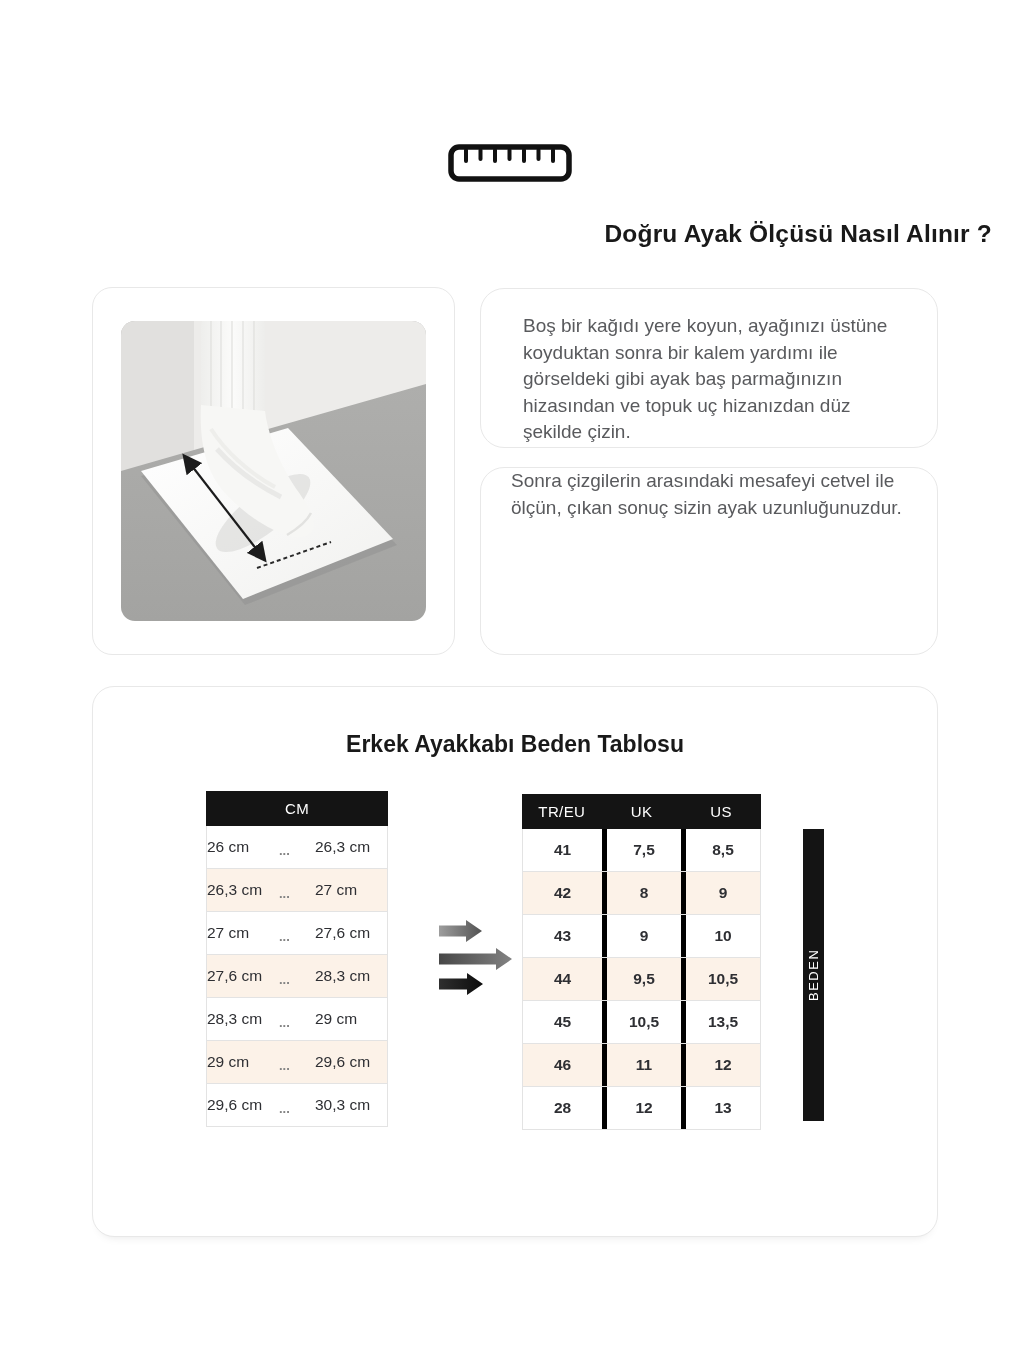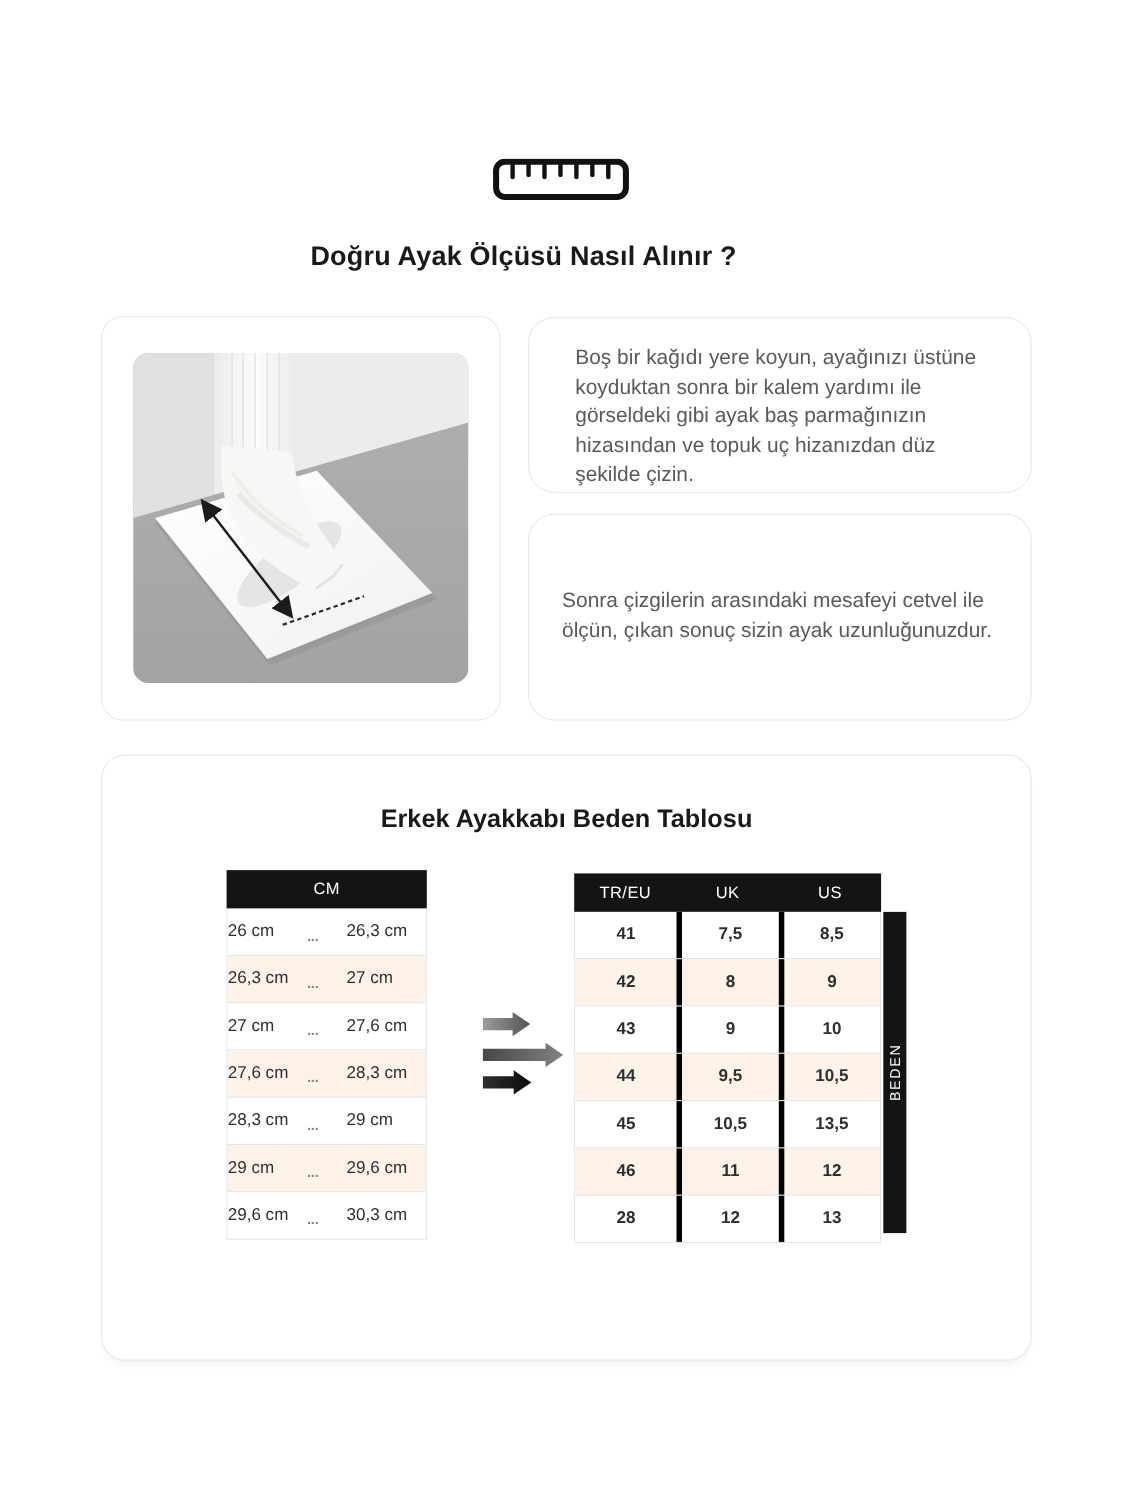--- a/index.html
+++ b/index.html
@@ -1,40 +1,40 @@
 <!DOCTYPE html>
 <html style="--header-bg: #141414; --row-alt-bg: #fcf2e8; --card-border: #e8e8e8; --body-text: #595a5d; --title-text: #191919; --cell-text: #2e2f33; --dots-text: #828282;"><head>
 <meta charset="utf-8">
 <style>
   html,body{margin:0;padding:0;background:#ffffff;}
   body{width:1020px;height:1360px;font-family:"Liberation Sans",sans-serif;-webkit-font-smoothing:antialiased;}
   .page{position:relative;width:1020px;height:1360px;background:#fff;overflow:hidden;}
 
   
   .ruler-wrap{position:absolute;top:144px;left:0;width:1020px;display:flex;justify-content:center;}
-  .page-title{position:absolute;top:220px;left:0;width:952px;text-align:center;
-    font-size:24.5px;font-weight:700;color:var(--title-text,#191919);letter-spacing:.2px;}
+  .page-title{position:absolute;top:220px;left:0;width:952px;text-align:right;
+    font-size:24.5px;font-weight:700;color:var(--title-text,#191919);letter-spacing:.2px;padding-left:40px;}
 
   
   .card{position:absolute;background:#fff;border:1px solid var(--card-border,#e8e8e8);box-sizing:border-box;}
   .photo-card{left:92px;top:287px;width:363px;height:368px;border-radius:20px;}
   .photo-frame{position:absolute;left:28px;top:33px;width:305px;height:300px;border-radius:14px;overflow:hidden;}
   .text-card{border-radius:24px;color:var(--body-text,#595a5d);font-size:19px;line-height:1.4;}
   .text-card-1{left:480px;top:288px;width:458px;height:160px;padding:24px 42px;}
-  .text-card-2{left:480px;top:467px;width:458px;height:188px;padding:12px 30px;display:flex;align-items:center;}
+  .text-card-2{left:480px;top:467px;width:458px;height:188px;padding:0 30px;display:flex;}
 
   
   .size-card{left:92px;top:686px;width:846px;height:551px;border-radius:22px;
     box-shadow:0 7px 10px -7px rgba(0,0,0,.10);}
   .size-title{position:absolute;top:44px;left:0;width:100%;text-align:center;
     font-size:23px;font-weight:700;color:var(--title-text,#191919);}
 
   .tbl{position:absolute;box-sizing:border-box;}
   .cm-tbl{left:113px;top:104px;width:182px;}
-  .eu-tbl{left:429px;top:107px;width:279px;}
+  .eu-tbl{left:429px;top:107px;width:239px;}
   .thead{height:35px;background:var(--header-bg,#141414);color:#fff;font-size:15px;font-weight:500;
     letter-spacing:.4px;display:flex;align-items:center;justify-content:center;}
   .thead.cols3{display:grid;grid-template-columns:1fr 1fr 1fr;}
   .thead.cols3 span{text-align:center;}
   .tbody{border:1px solid #e3e3e3;border-top:none;box-sizing:border-box;}
   .row{height:42px;display:grid;align-items:center;background:#fff;border-bottom:1px solid #e3e3e3;
     font-size:15.5px;font-weight:500;color:var(--cell-text,#2e2f33);}
   .tbody .row:last-of-type{border-bottom:none;}
   .tbody .row:nth-of-type(even){background:var(--row-alt-bg,#fcf2e8);}
   .cm-row{grid-template-columns:1fr 36px 1fr;}

